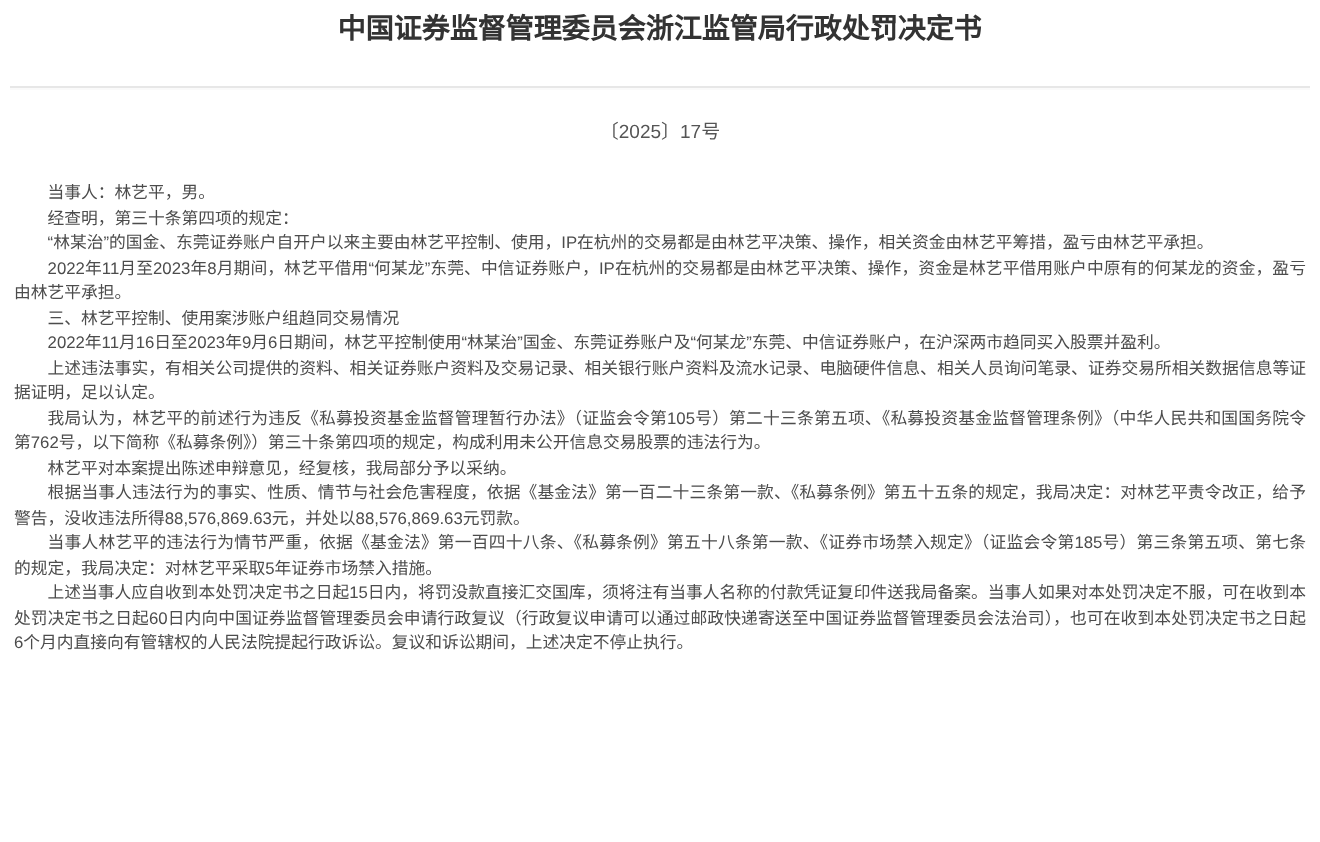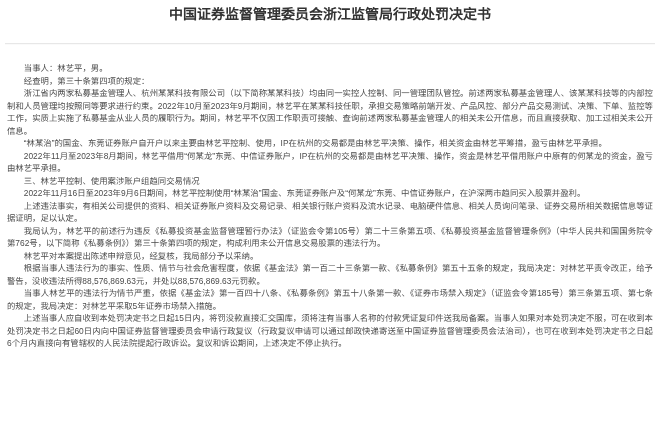--- a/index.html
+++ b/index.html
@@ -53,24 +53,24 @@
     text-align: justify;
     word-break: break-all;
   }
 </style>
 </head>
 <body>
 
 <div class="page">
   <h1 class="doc-title">中国证券监督管理委员会浙江监管局行政处罚决定书</h1>
   <div class="title-divider"></div>
+  <div class="doc-number">〔2025〕17号</div>
   <div class="article-body">
     <p>当事人：林艺平，男。</p>
     <p>经查明，第三十条第四项的规定：</p>
-    <p>浙江省内两家私募基金管理人、杭州某某科技有限公司（以下简称某某科技）均由同一实控人控制、同一管理团队管控。前述两家私募基金管理人、该某某科技等的内部控制和人员管理均按照同等要求进行约束。2022年10月至2023年9月期间，林艺平在某某科技任职，承担交易策略前端开发、产品风控、部分产品交易测试、决策、下单、监控等工作，实质上实施了私募基金从业人员的履职行为。期间，林艺平不仅因工作职责可接触、查询前述两家私募基金管理人的相关未公开信息，而且直接获取、加工过相关未公开信息。</p>
     <p>“林某治”的国金、东莞证券账户自开户以来主要由林艺平控制、使用，IP在杭州的交易都是由林艺平决策、操作，相关资金由林艺平筹措，盈亏由林艺平承担。</p>
     <p>2022年11月至2023年8月期间，林艺平借用“何某龙”东莞、中信证券账户，IP在杭州的交易都是由林艺平决策、操作，资金是林艺平借用账户中原有的何某龙的资金，盈亏由林艺平承担。</p>
     <p>三、林艺平控制、使用案涉账户组趋同交易情况</p>
     <p>2022年11月16日至2023年9月6日期间，林艺平控制使用“林某治”国金、东莞证券账户及“何某龙”东莞、中信证券账户，在沪深两市趋同买入股票并盈利。</p>
     <p>上述违法事实，有相关公司提供的资料、相关证券账户资料及交易记录、相关银行账户资料及流水记录、电脑硬件信息、相关人员询问笔录、证券交易所相关数据信息等证据证明，足以认定。</p>
     <p>我局认为，林艺平的前述行为违反《私募投资基金监督管理暂行办法》（证监会令第105号）第二十三条第五项、《私募投资基金监督管理条例》（中华人民共和国国务院令第762号，以下简称《私募条例》）第三十条第四项的规定，构成利用未公开信息交易股票的违法行为。</p>
     <p>林艺平对本案提出陈述申辩意见，经复核，我局部分予以采纳。</p>
     <p>根据当事人违法行为的事实、性质、情节与社会危害程度，依据《基金法》第一百二十三条第一款、《私募条例》第五十五条的规定，我局决定：对林艺平责令改正，给予警告，没收违法所得88,576,869.63元，并处以88,576,869.63元罚款。</p>
     <p>当事人林艺平的违法行为情节严重，依据《基金法》第一百四十八条、《私募条例》第五十八条第一款、《证券市场禁入规定》（证监会令第185号）第三条第五项、第七条的规定，我局决定：对林艺平采取5年证券市场禁入措施。</p>
     <p>上述当事人应自收到本处罚决定书之日起15日内，将罚没款直接汇交国库，须将注有当事人名称的付款凭证复印件送我局备案。当事人如果对本处罚决定不服，可在收到本处罚决定书之日起60日内向中国证券监督管理委员会申请行政复议（行政复议申请可以通过邮政快递寄送至中国证券监督管理委员会法治司），也可在收到本处罚决定书之日起6个月内直接向有管辖权的人民法院提起行政诉讼。复议和诉讼期间，上述决定不停止执行。</p>

